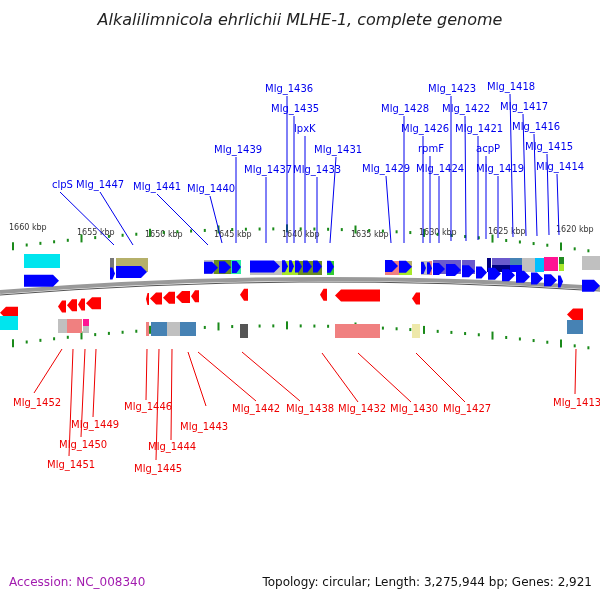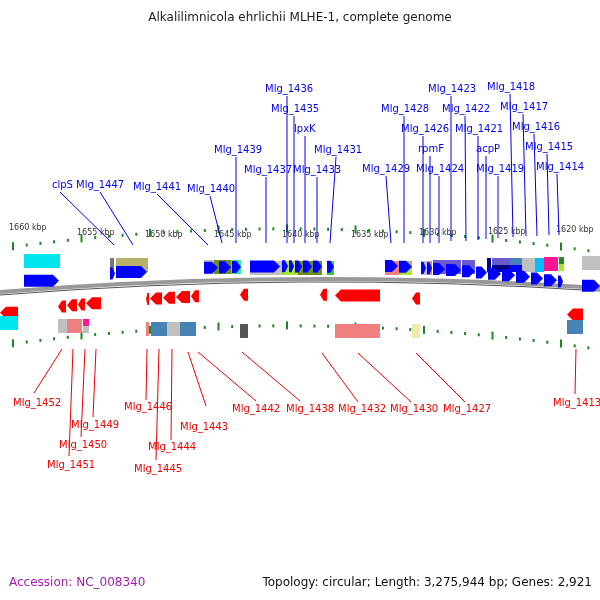--- a/index.html
+++ b/index.html
@@ -1,17 +1,17 @@
 <!DOCTYPE html>
 <html><head>
 <meta charset="utf-8">
 <style>
   html, body { margin: 0; padding: 0; background: #ffffff; }
   body { width: 600px; height: 600px; position: relative; overflow: hidden; font-family: "DejaVu Sans", sans-serif; }
-  #title { position: absolute; top: 10px; left: 0; width: 600px; text-align: center; font-size: 12px; color: #222; }
+  #title { position: absolute; top: 10px; left: 0; width: 600px; text-align: center; font-size: 16px; font-style: italic; color: #222; }
   #accession { position: absolute; left: 9px; top: 575px; font-size: 12px; color: #a21caf; }
   #topology { position: absolute; right: 8px; top: 575px; font-size: 12px; color: #111; }
   svg { position: absolute; left: 0; top: 0; }
   .lbl { font-family: "DejaVu Sans", sans-serif; font-size: 10px; }
   .kbp { font-family: "DejaVu Sans", sans-serif; font-size: 8px; fill: #333; }
 </style>
 </head>
 <body>
 
 <div id="title">Alkalilimnicola ehrlichii MLHE-1, complete genome</div>

